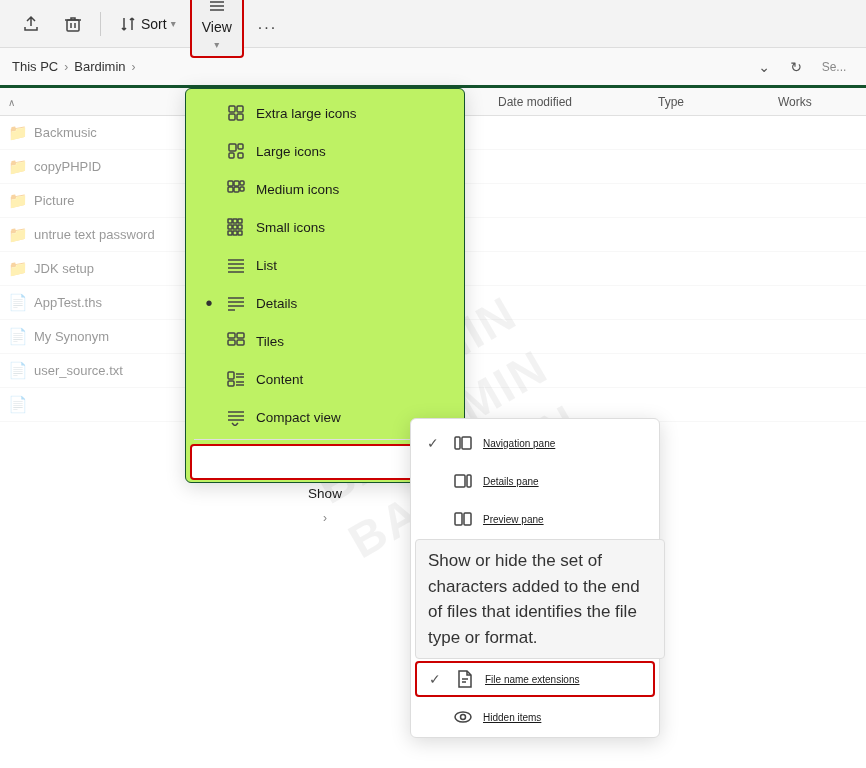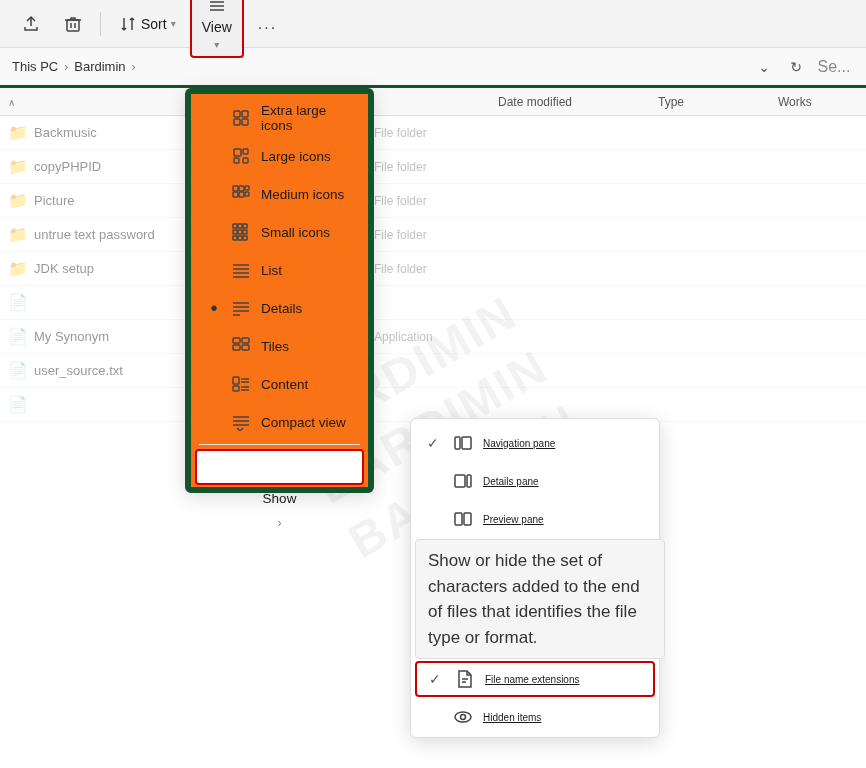--- a/index.html
+++ b/index.html
@@ -133,23 +133,23 @@
     .file-row .file-name { width: 180px; overflow: hidden; white-space: nowrap; text-overflow: ellipsis; }
     .file-row .file-modified { width: 160px; font-size: 12px; color: #888; }
     .file-row .file-type { width: 120px; font-size: 12px; color: #888; }
     .file-row .file-size { width: 80px; font-size: 12px; color: #888; }
 
     
     .view-dropdown {
       position: absolute;
       top: 0;
       left: 180px;
-      width: 189px;
-      background: #f97316;
-      border: 6px solid #14532d;
+      width: 280px;
+      background: #bef264;
+      border: 1px solid #14532d;
       border-radius: 6px;
       box-shadow: 0 4px 20px rgba(0,0,0,0.15);
       z-index: 100;
     }
     .menu-item {
       display: flex;
       align-items: center;
       height: 36px;
       padding: 0 12px;
       cursor: pointer;
@@ -335,21 +335,21 @@
 
 <div class="address-bar">
   <span class="breadcrumb-item">This PC</span>
   <span class="breadcrumb-sep">›</span>
   <span class="breadcrumb-item">Bardimin</span>
   <span class="breadcrumb-sep">›</span>
   <div class="address-spacer"></div>
   <div class="address-actions">
     <button class="addr-btn">⌄</button>
     <button class="addr-btn">↻</button>
-    <button class="addr-btn" style="min-width:40px; font-size:16px; color:#888;">Se...</button>
+    <button class="addr-btn" style="min-width:40px; font-size:12px; color:#888;">Se...</button>
   </div>
 </div>
 
 <div class="main-area">
 
   <div class="watermark">
     <div class="watermark-text">BARDIMIN<br>BARDIMIN<br>BARDIMIN</div>
   </div>
 
   <div class="file-list">
@@ -395,20 +395,21 @@
     </div>
     <div class="file-row">
       <span class="file-icon">📁</span>
       <span class="file-name">JDK setup</span>
       <span class="file-modified"></span>
       <span class="file-type">File folder</span>
       <span class="file-size"></span>
     </div>
     <div class="file-row">
       <span class="file-icon">📄</span>
+      <span class="file-name">AppTest.ths</span>
       <span class="file-modified"></span>
       <span class="file-type">Shortcut Format Works</span>
       <span class="file-size"></span>
     </div>
     <div class="file-row">
       <span class="file-icon">📄</span>
       <span class="file-name">My Synonym</span>
       <span class="file-modified"></span>
       <span class="file-type">Application</span>
       <span class="file-size"></span>

